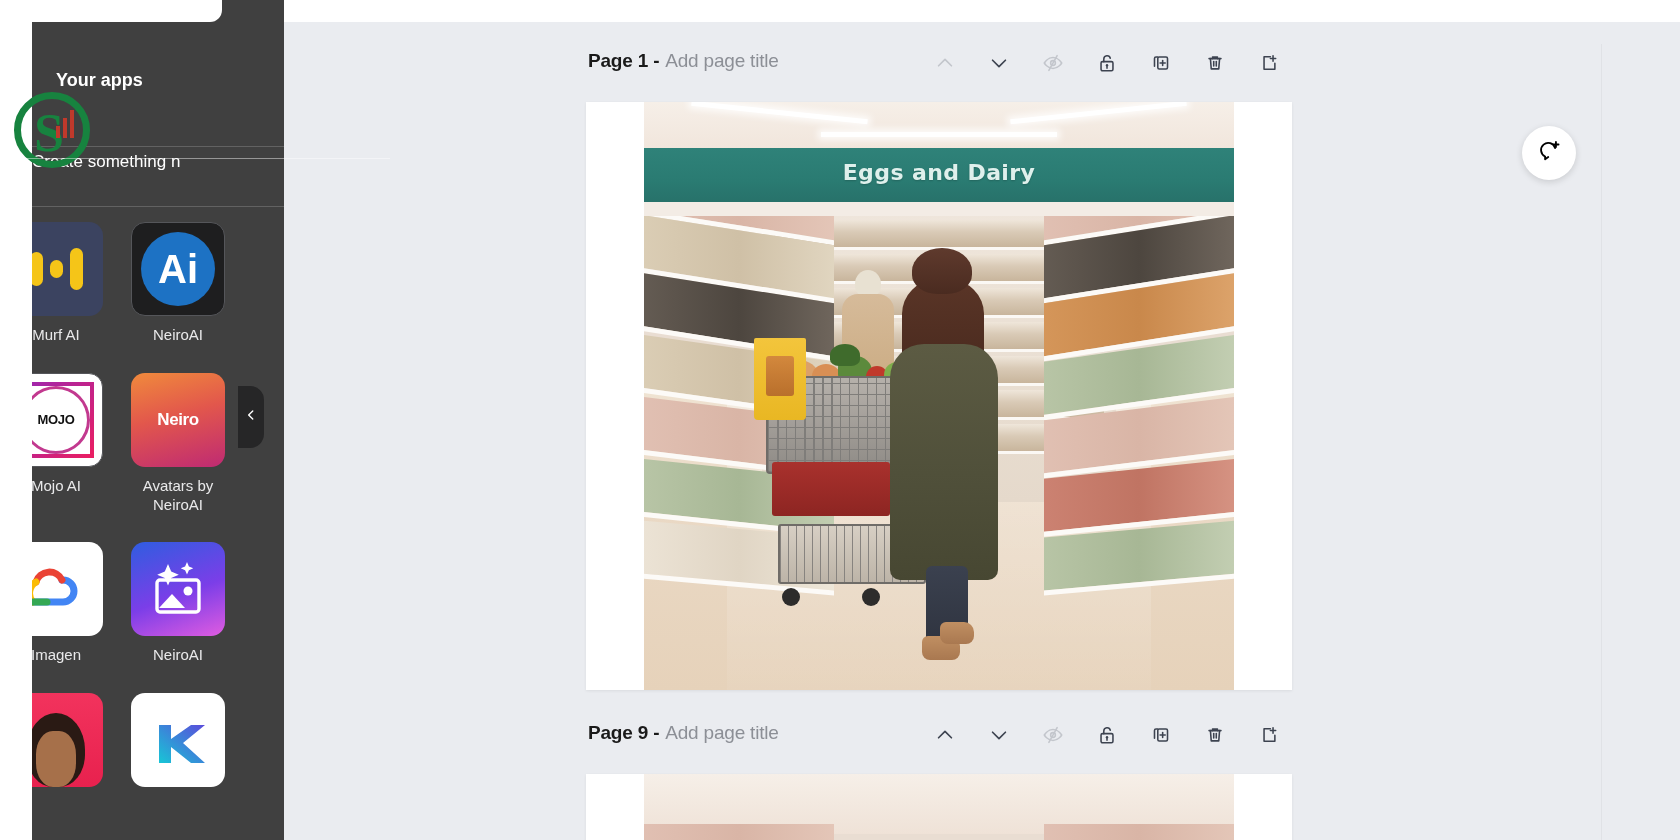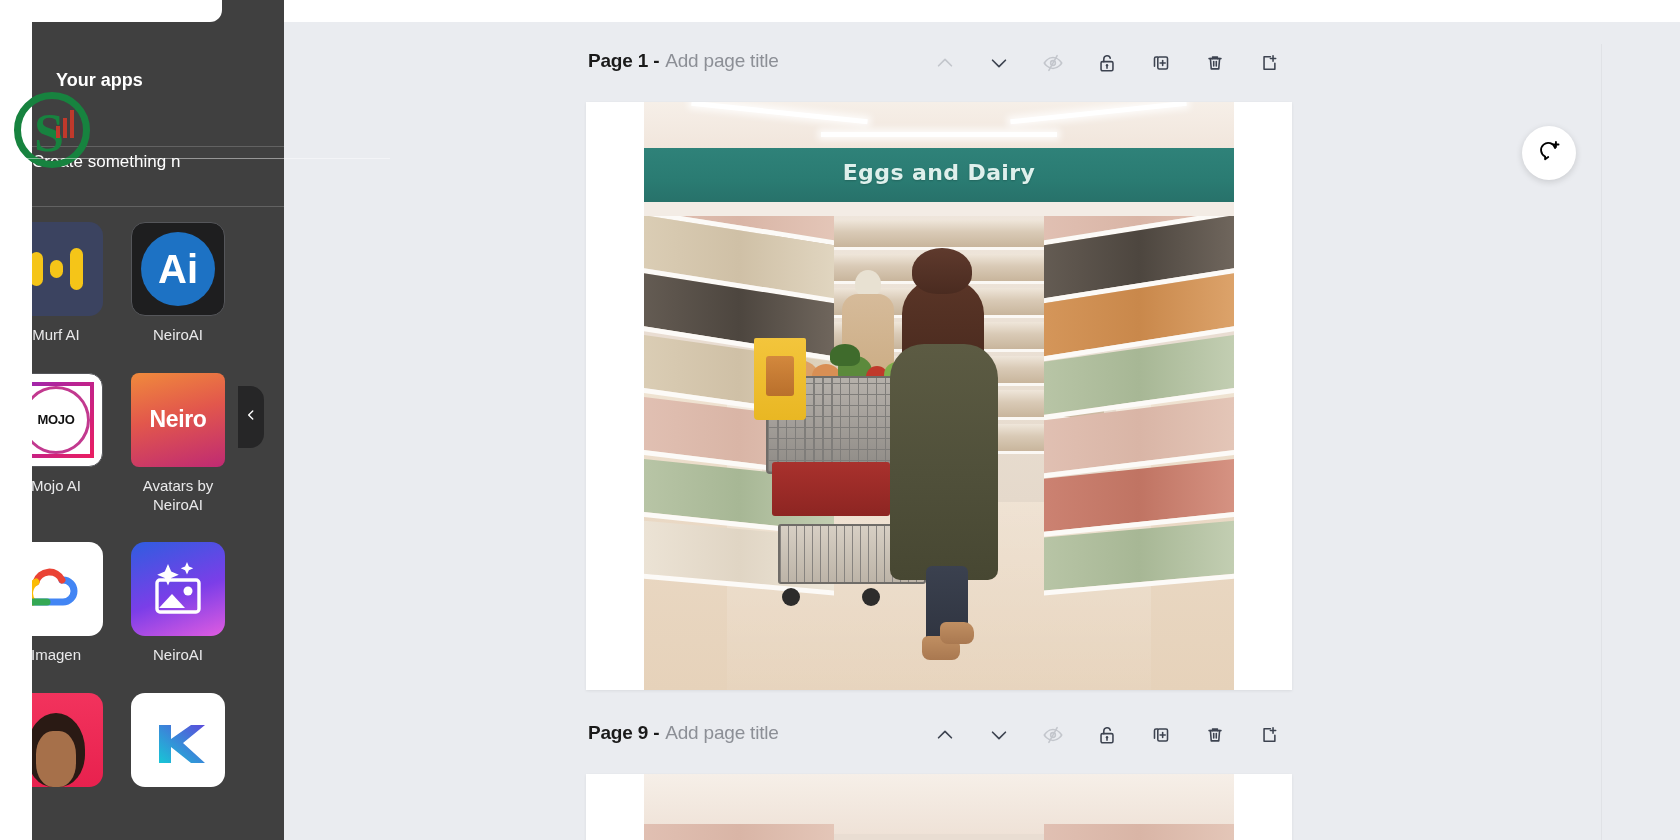--- a/index.html
+++ b/index.html
@@ -269,21 +269,21 @@
   .tile-mojo { background:#ffffff; border:1px solid #55565a; }
   .tile-mojo .disc {
     width:76px; height:76px; border-radius:50%; background:#ffffff;
     border:4px solid; border-image: linear-gradient(135deg,#9c27b0,#e91e63) 1;
     position:relative; display:flex; align-items:center; justify-content:center;
     box-shadow: 0 0 0 3px #c2398f inset;
   }
   .tile-mojo .mojotext { font-size:13px; font-weight:800; color:#111; letter-spacing:-0.3px; }
   .tile-neiro {
     background: linear-gradient(165deg,#f08a3c 0%, #e2574c 45%, #bf2a73 100%);
-    color:#fff; font-size:23px; letter-spacing:-0.4px;border-radius:8px;
+    color:#fff; font-size:17px; letter-spacing:-0.4px;
   }
   .tile-imagen { background:#ffffff; }
   .tile-enhancer {
     background: linear-gradient(160deg,#2f5de0 0%, #7b3ee8 55%, #e05ce0 100%);
   }
   .tile-face { background: linear-gradient(180deg,#f2335d,#e8214e); }
   .tile-face .fhead {
     position:absolute; left:18px; top:20px; width:58px; height:74px;
     border-radius:50% 50% 44% 44%; background:#2a1a14;
   }

